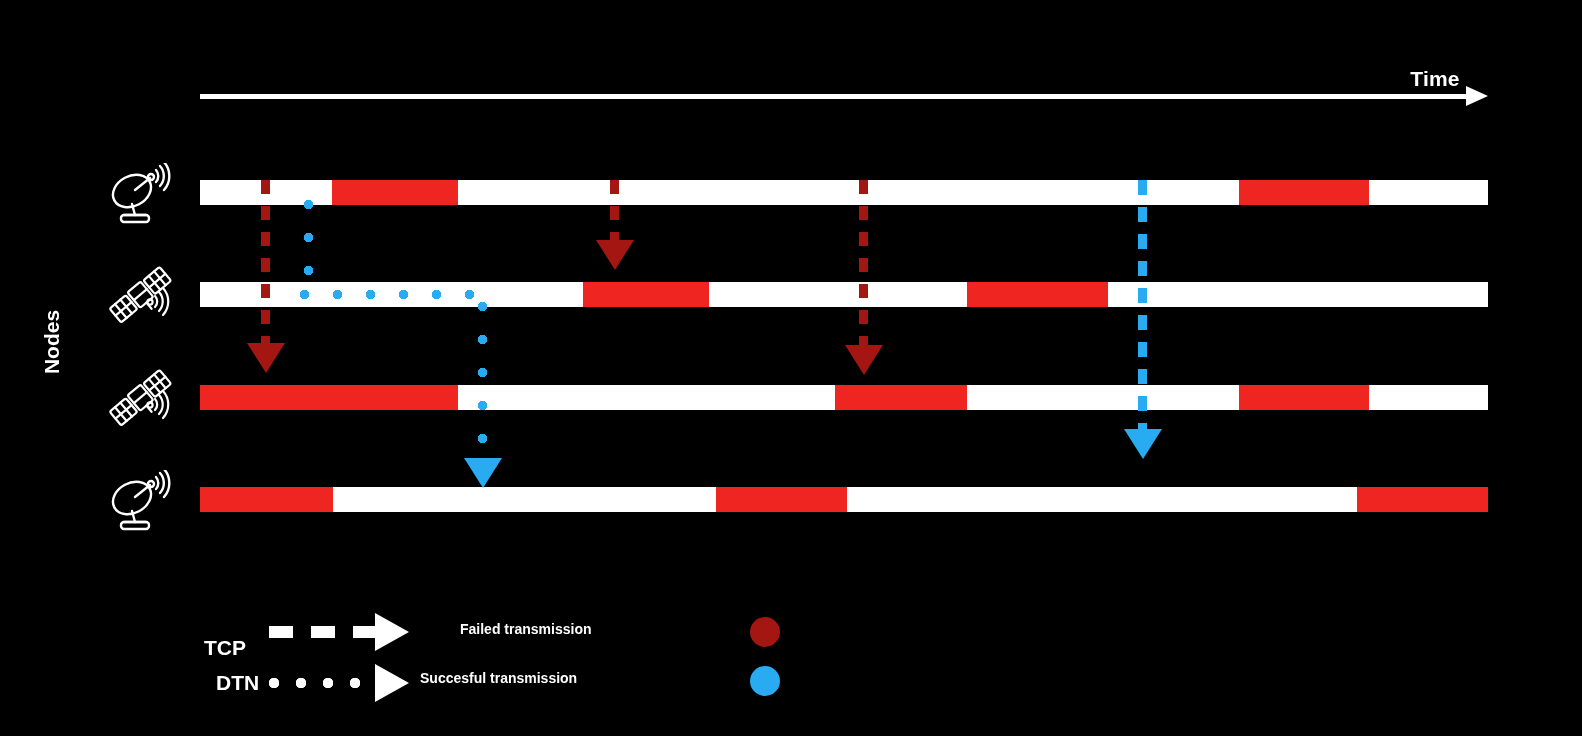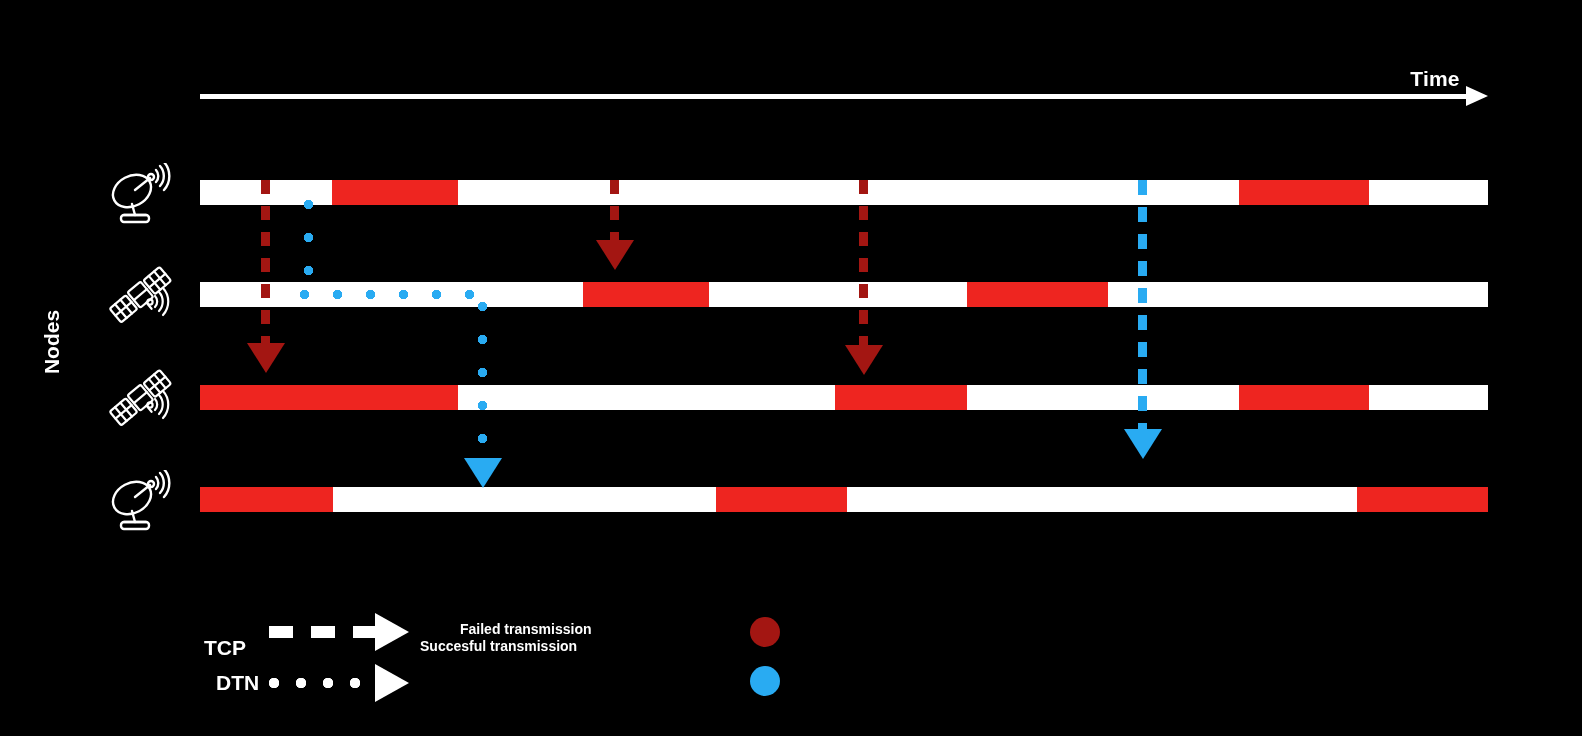--- a/index.html
+++ b/index.html
@@ -182,16 +182,16 @@
   <div class="lg-dash" style="left:269px;top:626px;width:109px;"></div>
   <div class="lg-arrow" style="left:375px;top:613px;"></div>
 
   <div class="lg-label" style="left:216px;top:671px;">DTN</div>
   <div class="lg-dot" style="left:269px;top:678px;width:105px;"></div>
   <div class="lg-arrow" style="left:375px;top:664px;"></div>
 
   <div class="lg-right-label" style="left:460px;top:621px;width:282px;">Failed transmission</div>
   <div class="lg-circle" style="left:750px;top:617px;background:#a31612;"></div>
 
-  <div class="lg-right-label" style="left:420px;top:638px;width:322px;">Succesful transmission</div>
+  <div class="lg-right-label" style="left:420px;top:670px;width:322px;">Succesful transmission</div>
   <div class="lg-circle" style="left:750px;top:666px;background:#29abf2;"></div>
 
 </div>
 
 </body></html>

